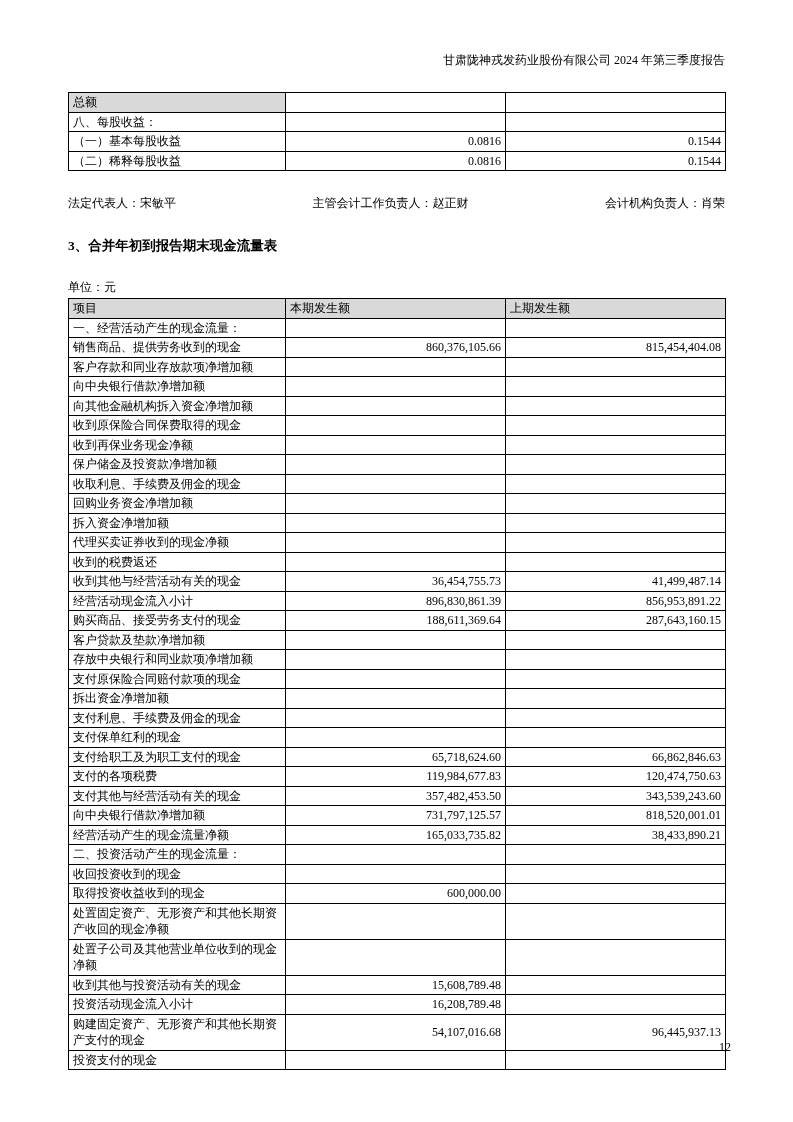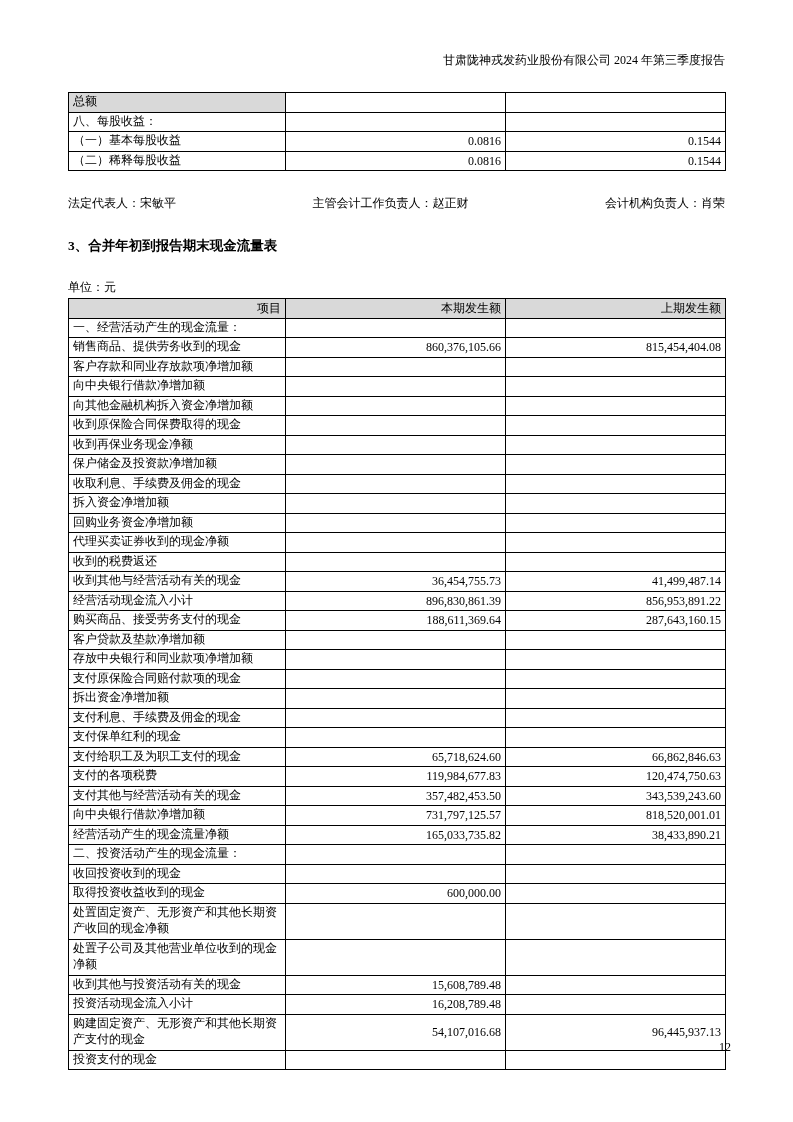--- a/index.html
+++ b/index.html
@@ -12,23 +12,23 @@
   .page { padding:52px 68px 0 68px; position:relative; height:100%; }
   .doc-header {
     text-align:right; font-size:12px; line-height:16px; margin-bottom:24px;
   }
   table.tbl { border-collapse:collapse; width:100%; table-layout:fixed; }
   .tbl td, .tbl th {
     border:1px solid #000; font-size:12px; font-weight:normal;
     padding:1px 4px; line-height:16.5px; vertical-align:middle;
     overflow:hidden; word-break:break-all;
   }
-  .tbl th { background:#d9d9d9; text-align:right; height:15px; }
+  .tbl th { background:#d9d9d9; text-align:left; height:15px; }
   .tbl td { height:19px; }
-  .c-label { text-align:left;font-family:Liberation Mono, monospace; }
+  .c-label { text-align:left; }
   .c-num { text-align:right; padding-right:12px; }
   .gray { background:#d9d9d9; }
   .ind1 { padding-left:16px; }
   .ind2 { padding-left:28px; }
   .note { margin-top:4px; font-size:12px; line-height:17.5px; text-align:justify; }
   .signatories {
     display:flex; justify-content:space-between;
     margin-top:24px; font-size:12px; line-height:16px;
   }
   .section-title { margin-top:26px; font-size:13.5px; font-weight:bold; line-height:18px; }
@@ -136,26 +136,26 @@
           <td class="c-label ind1">保户储金及投资款净增加额</td>
           <td class="c-num"></td>
           <td class="c-num"></td>
         </tr>
         <tr>
           <td class="c-label ind1">收取利息、手续费及佣金的现金</td>
           <td class="c-num"></td>
           <td class="c-num"></td>
         </tr>
         <tr>
+          <td class="c-label ind1">回购业务资金净增加额</td>
+          <td class="c-num"></td>
+          <td class="c-num"></td>
+        </tr>
+        <tr>
           <td class="c-label ind1">拆入资金净增加额</td>
-          <td class="c-num"></td>
-          <td class="c-num"></td>
-        </tr>
-        <tr>
-          <td class="c-label ind1">回购业务资金净增加额</td>
           <td class="c-num"></td>
           <td class="c-num"></td>
         </tr>
         <tr>
           <td class="c-label ind1">代理买卖证券收到的现金净额</td>
           <td class="c-num"></td>
           <td class="c-num"></td>
         </tr>
         <tr>
           <td class="c-label ind1">收到的税费返还</td>

